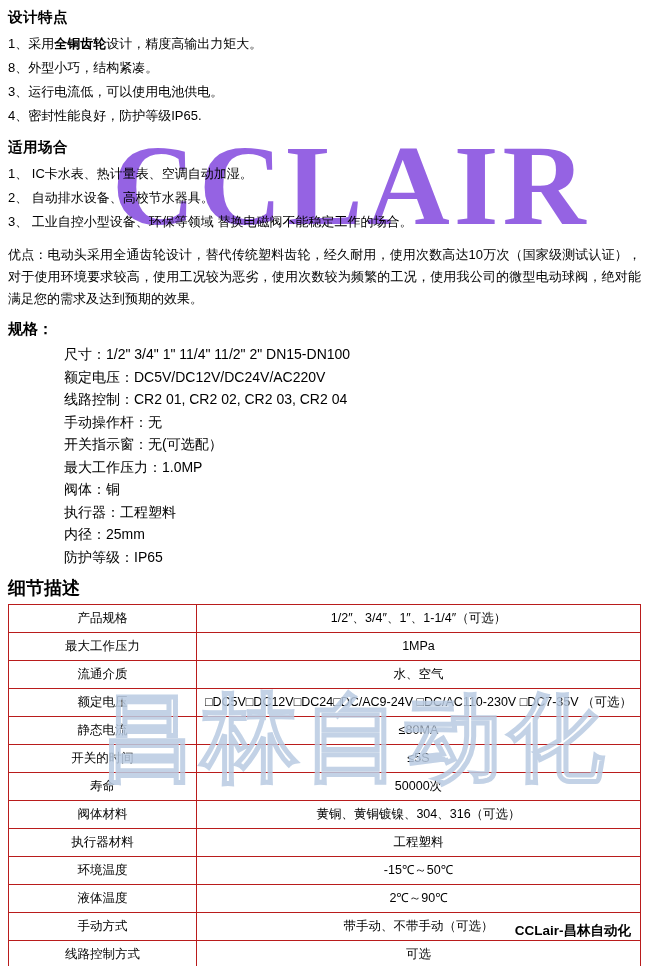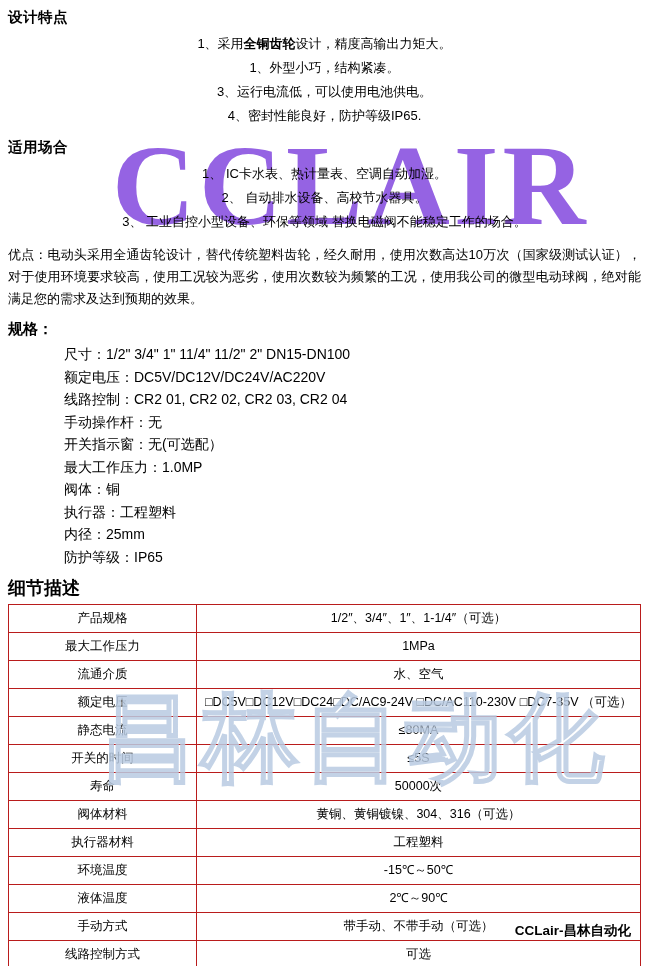--- a/index.html
+++ b/index.html
@@ -35,21 +35,20 @@
   }
   .feat-list {
     margin: 0 0 12px 0;
     padding: 0;
     list-style: none;
   }
   .feat-list li {
     font-size: 13px;
     line-height: 21px;
     margin-bottom: 3px;
-    text-align: center;
   }
   .feat-list li b {
     font-weight: bold;
   }
   .para {
     font-size: 13px;
     line-height: 22px;
     text-align: justify;
     margin: 4px 0 10px 0;
   }
@@ -143,21 +142,21 @@
 <div class="page">
 
   <div class="wm-cclair">CCLAIR</div>
 
   <div class="content">
 
     <h2 class="sec">设计特点</h2>
 
     <ul class="feat-list">
       <li><span>1、采用</span><b>全铜齿轮</b><span>设计，精度高输出力矩大。</span></li>
-      <li><span>1、外型小巧，结构紧凑。</span></li>
+      <li><span>8、外型小巧，结构紧凑。</span></li>
       <li><span>3、运行电流低，可以使用电池供电。</span></li>
       <li><span>4、密封性能良好，防护等级IP65.</span></li>
     </ul>
 
     <h2 class="sec">适用场合</h2>
 
     <ul class="feat-list">
       <li>1、 IC卡水表、热计量表、空调自动加湿。</li>
       <li>2、 自动排水设备、高校节水器具。</li>
       <li>3、 工业自控小型设备、环保等领域  替换电磁阀不能稳定工作的场合。</li>

